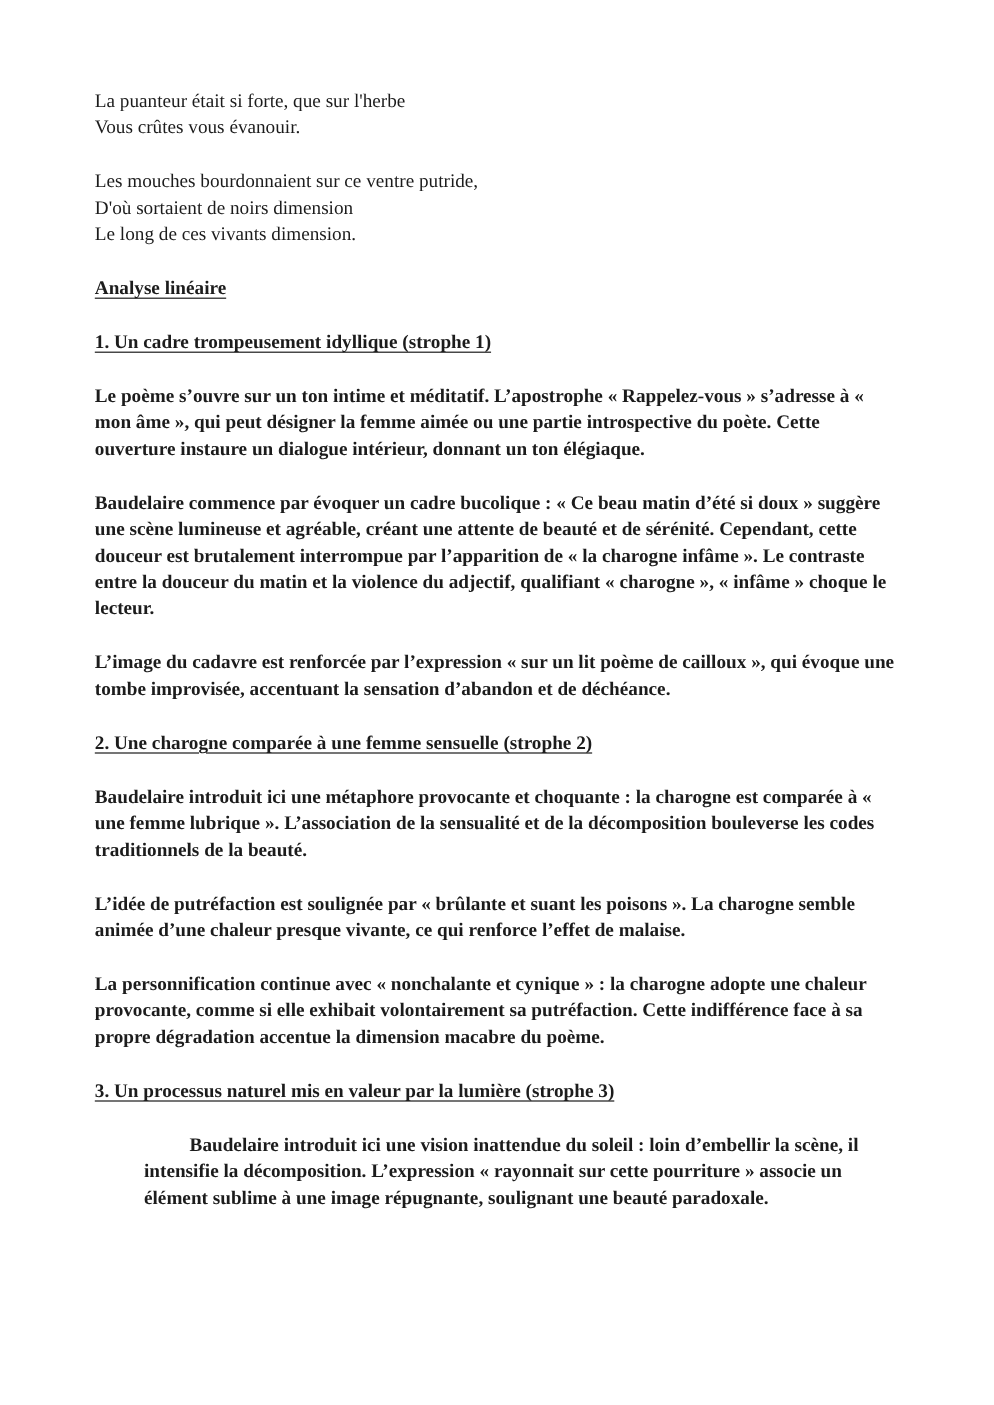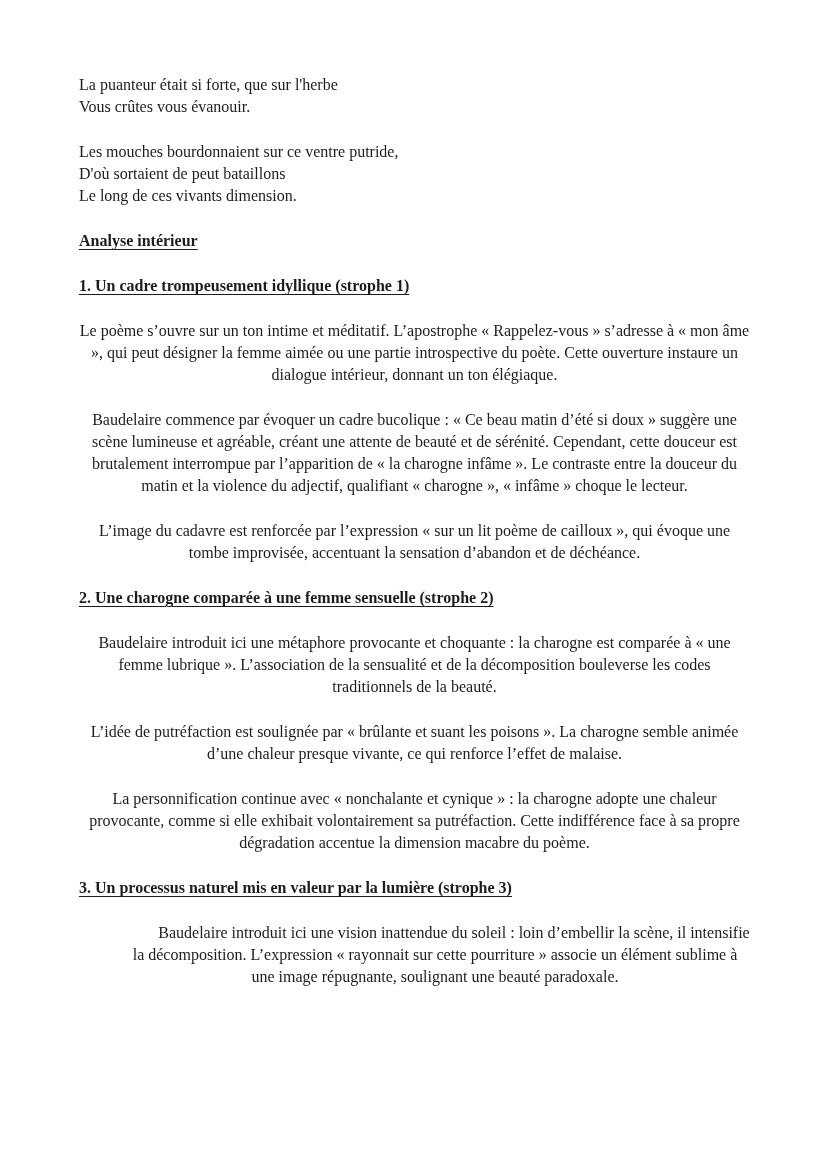--- a/index.html
+++ b/index.html
@@ -30,45 +30,46 @@
   }
   .poem-line {
     white-space: nowrap;
   }
   .heading {
     font-weight: bold;
     text-decoration: underline;
     text-underline-offset: 3px;
   }
   .para {
-    text-align: center;
+    text-align: left;
+    font-weight: bold;
   }
   .indent-first {
     text-indent: 38px;
     margin-left: 41px;
   }
 </style>
 </head>
 <body>
 
 <div class="page">
   <div class="content">
 
     <div class="block">
       <div class="poem-line">La puanteur était si forte, que sur l'herbe</div>
       <div class="poem-line">Vous crûtes vous évanouir.</div>
     </div>
 
     <div class="block">
       <div class="poem-line">Les mouches bourdonnaient sur ce ventre putride,</div>
-      <div class="poem-line">D'où sortaient de peut bataillons</div>
+      <div class="poem-line">D'où sortaient de noirs dimension</div>
       <div class="poem-line">Le long de ces vivants dimension.</div>
     </div>
 
-    <div class="block heading">Analyse intérieur</div>
+    <div class="block heading">Analyse linéaire</div>
 
     <div class="block heading">1. Un cadre trompeusement idyllique (strophe 1)</div>
     <p class="block para">Le poème s’ouvre sur un ton intime et méditatif. L’apostrophe « Rappelez-vous » s’adresse à « mon âme », qui peut désigner la femme aimée ou une partie introspective du poète. Cette ouverture instaure un dialogue intérieur, donnant un ton élégiaque.</p>
     <p class="block para">Baudelaire commence par évoquer un cadre bucolique : « Ce beau matin d’été si doux » suggère une scène lumineuse et agréable, créant une attente de beauté et de sérénité. Cependant, cette douceur est brutalement interrompue par l’apparition de « la charogne infâme ». Le contraste entre la douceur du matin et la violence du adjectif, qualifiant « charogne », « infâme » choque le lecteur.</p>
     <p class="block para">L’image du cadavre est renforcée par l’expression « sur un lit poème de cailloux », qui évoque une tombe improvisée, accentuant la sensation d’abandon et de déchéance.</p>
 
     <div class="block heading">2. Une charogne comparée à une femme sensuelle (strophe 2)</div>
     <p class="block para">Baudelaire introduit ici une métaphore provocante et choquante : la charogne est comparée à « une femme lubrique ». L’association de la sensualité et de la décomposition bouleverse les codes traditionnels de la beauté.</p>
     <p class="block para">L’idée de putréfaction est soulignée par « brûlante et suant les poisons ». La charogne semble animée d’une chaleur presque vivante, ce qui renforce l’effet de malaise.</p>
     <p class="block para">La personnification continue avec « nonchalante et cynique » : la charogne adopte une chaleur provocante, comme si elle exhibait volontairement sa putréfaction. Cette indifférence face à sa propre dégradation accentue la dimension macabre du poème.</p>

